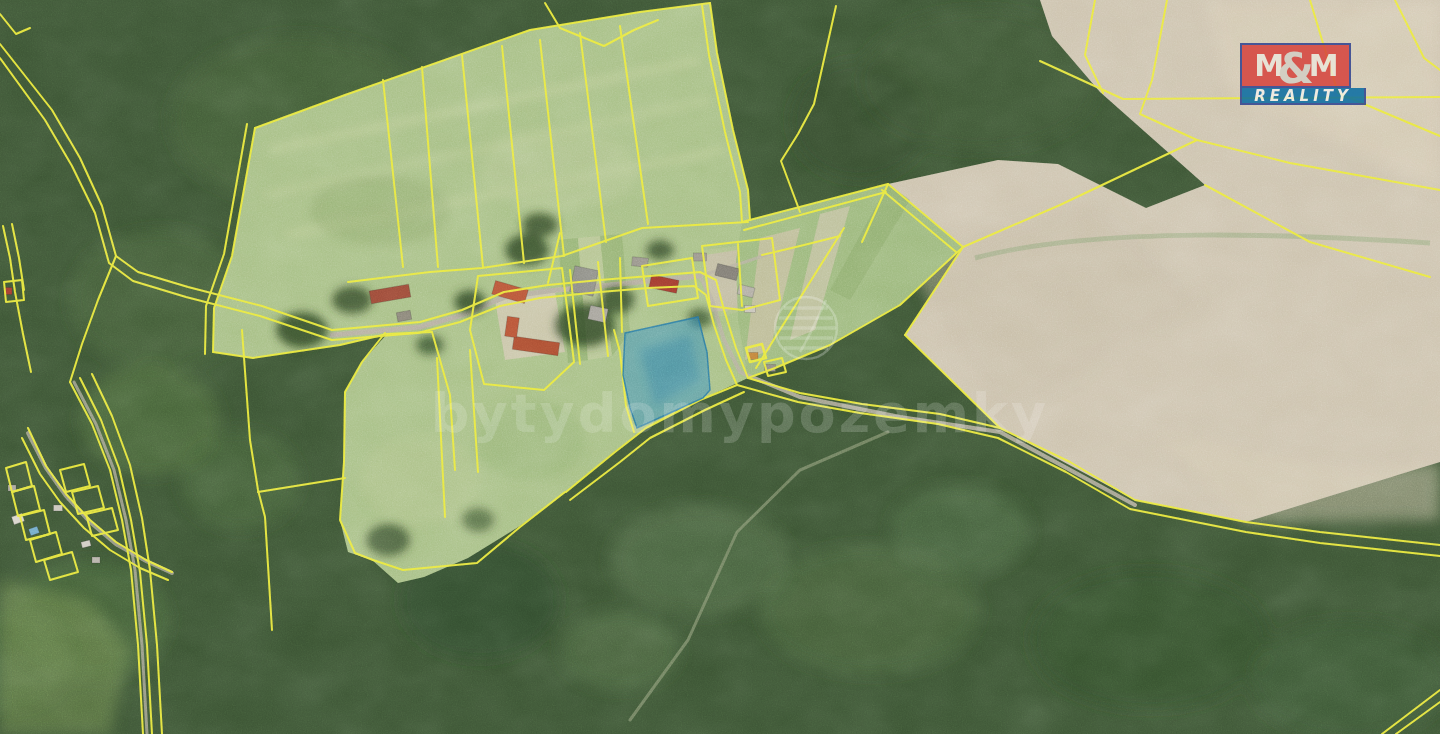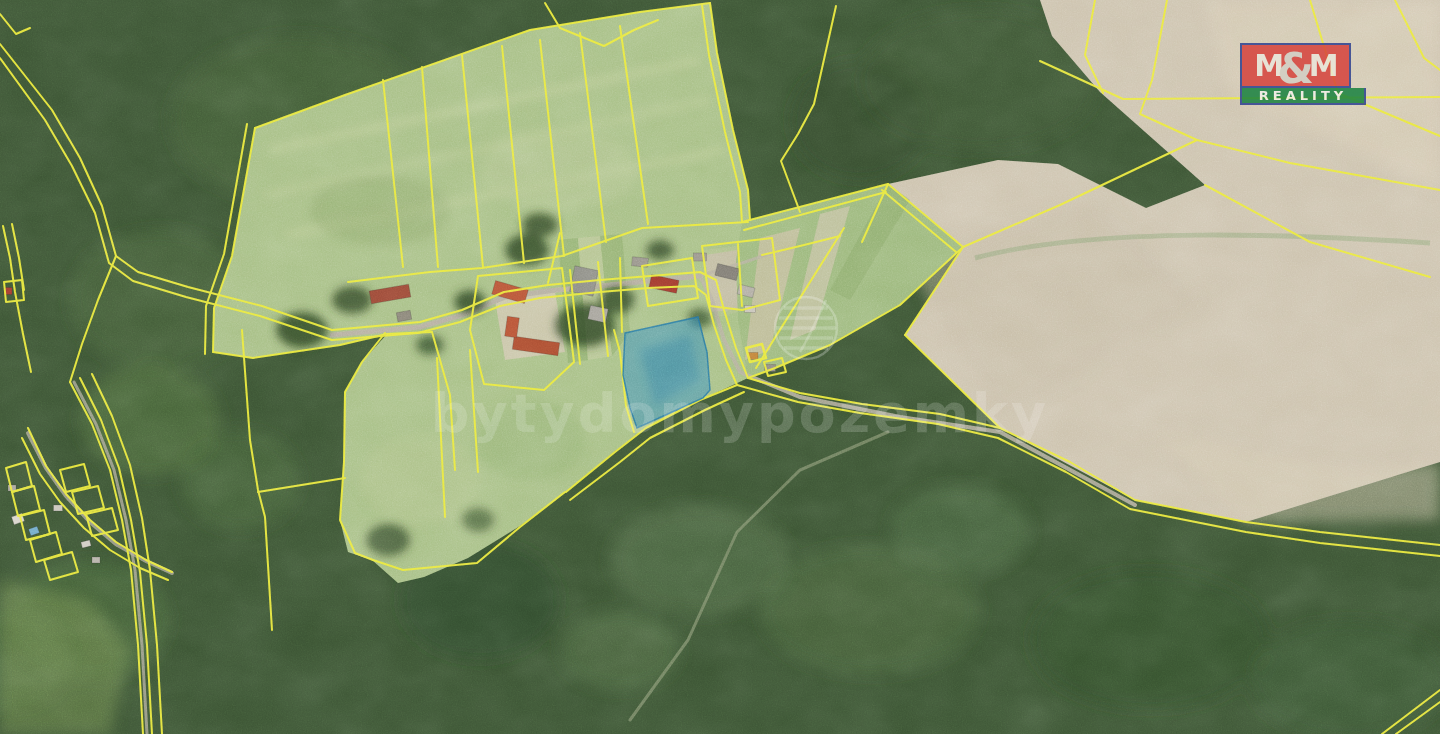--- a/index.html
+++ b/index.html
@@ -6,23 +6,23 @@
   .stage{position:relative;width:1440px;height:734px;overflow:hidden;
          background:#3c5434;font-family:"DejaVu Sans","Liberation Sans",sans-serif;}
   .stage svg{position:absolute;left:0;top:0;display:block;}
   
   .brand{position:absolute;left:1240px;top:43px;opacity:.84;}
   .brand-top{width:107px;height:41px;background:#d6403a;border:2px solid #2a3f8f;
              display:flex;align-items:center;justify-content:center;line-height:1;}
   .brand-top .m{font-size:30px;font-weight:900;color:#eae6db;letter-spacing:-2px;}
   .brand-top .amp{font-size:42px;font-weight:900;color:#d2cfc5;margin:0 -5px 0 -5px;
                   position:relative;top:3px;}
-  .brand-bottom{width:122px;height:15px;background:#15803d;border:2px solid #2a3f8f;border-top:0;
+  .brand-bottom{width:122px;height:15px;background:#0369a1;border:2px solid #2a3f8f;border-top:0;
                 display:flex;align-items:center;justify-content:center;
-                font-size:13px;font-weight:900;letter-spacing:4px;color:#f2f0ea;}
+                font-size:15px;font-weight:900;letter-spacing:4px;color:#f2f0ea;font-style:italic;}
 </style>
 </head>
 <body>
 
 <div class="stage">
 <svg width="1440" height="734" viewBox="0 0 1440 734">
   <defs>
     <filter id="grain" x="0" y="0" width="100%" height="100%">
       <feTurbulence type="fractalNoise" baseFrequency="0.8" numOctaves="2" seed="7" stitchTiles="stitch"></feTurbulence>
       <feColorMatrix type="saturate" values="0"></feColorMatrix>

